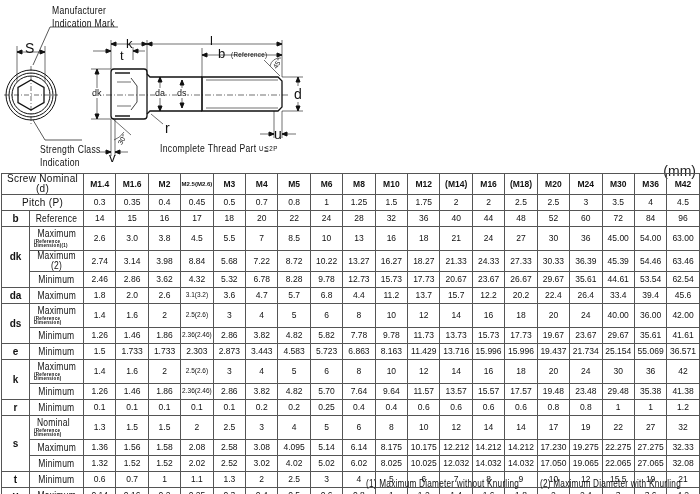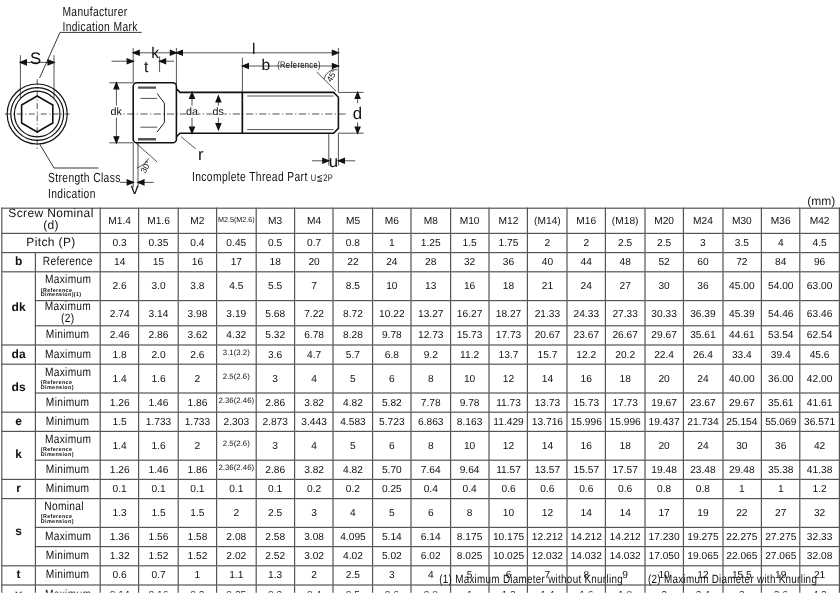--- a/index.html
+++ b/index.html
@@ -2,29 +2,29 @@
 <html><head>
 <meta charset="utf-8">
 <style>
   * { box-sizing: border-box; margin: 0; padding: 0; }
   html, body { width: 700px; height: 494px; background: #ffffff; overflow: hidden; }
   body { position: relative; font-family: "Liberation Sans", sans-serif; color: #111; }
   .diagram { position: absolute; left: 0; top: 0; width: 700px; height: 162px; }
   .diagram svg { position: absolute; left: 0; top: 0; }
   .dlabel { position: absolute; font-family: "Liberation Sans Narrow", "Liberation Sans", sans-serif; font-size: 11px; color: #111; white-space: nowrap; transform: scaleX(0.78); transform-origin: left top; letter-spacing: 0.4px; }
   .dsym { position: absolute; font-size: 14px; color: #111; }
-  .unit { position: absolute; right: 4px; top: 163px; font-size: 10px; color: #222; }
+  .unit { position: absolute; right: 4px; top: 163px; font-size: 14px; color: #222; }
   table.spec { position: absolute; left: 1px; top: 173px; width: 698px; border-collapse: collapse; table-layout: fixed; }
   table.spec td { border: 1px solid #555; text-align: center; vertical-align: middle; font-size: 8.5px; color: #111; padding: 0; line-height: 1; }
   table.spec td.grp { font-size: 10px; font-weight: bold; }
   table.spec td.lbl { font-size: 10px; font-family: "Liberation Sans", sans-serif; transform-origin: center; letter-spacing: 0.3px; }
   table.spec td.lbl span.main { display: inline-block; transform: scaleX(0.85); }
   table.spec td.lbl.left { text-align: left; padding-left: 4px; }
   table.spec td.lbl .sub { display: block; font-size: 4.5px; font-weight: bold; transform: none; margin-top: 1px; }
-  table.spec td.hdr { font-weight: normal; font-size: 8.5px; }
+  table.spec td.hdr { font-weight: bold; font-size: 8.5px; }
   table.spec td.hdr.small { font-size: 6px; }
   table.spec tr.h1 td { height: 16px; }
   table.spec tr.h2 td { height: 24px; }
   .footnote { position: absolute; top: 478px; font-size: 10px; color: #111; white-space: nowrap; transform: scaleX(0.82); transform-origin: left top; letter-spacing: 0.3px; }
 </style>
 </head>
 <body>
 
 <div class="diagram">
   <svg width="700" height="162" viewBox="0 0 700 162">
@@ -271,21 +271,21 @@
         <td>36</td>
         <td>45.00</td>
         <td>54.00</td>
         <td>63.00</td>
       </tr>
       <tr class="h1">
         <td class="lbl"><span class="main">Maximum (2)</span></td>
         <td>2.74</td>
         <td>3.14</td>
         <td>3.98</td>
-        <td>3.19</td>
+        <td>8.84</td>
         <td>5.68</td>
         <td>7.22</td>
         <td>8.72</td>
         <td>10.22</td>
         <td>13.27</td>
         <td>16.27</td>
         <td>18.27</td>
         <td>21.33</td>
         <td>24.33</td>
         <td>27.33</td>
@@ -321,21 +321,21 @@
         <td class="grp" rowspan="1">da</td>
         <td class="lbl"><span class="main">Maximum</span></td>
         <td>1.8</td>
         <td>2.0</td>
         <td>2.6</td>
         <td style="font-size: 6.5px;">3.1(3.2)</td>
         <td>3.6</td>
         <td>4.7</td>
         <td>5.7</td>
         <td>6.8</td>
-        <td>9.2</td>
+        <td>4.4</td>
         <td>11.2</td>
         <td>13.7</td>
         <td>15.7</td>
         <td>12.2</td>
         <td>20.2</td>
         <td>22.4</td>
         <td>26.4</td>
         <td>33.4</td>
         <td>39.4</td>
         <td>45.6</td>

